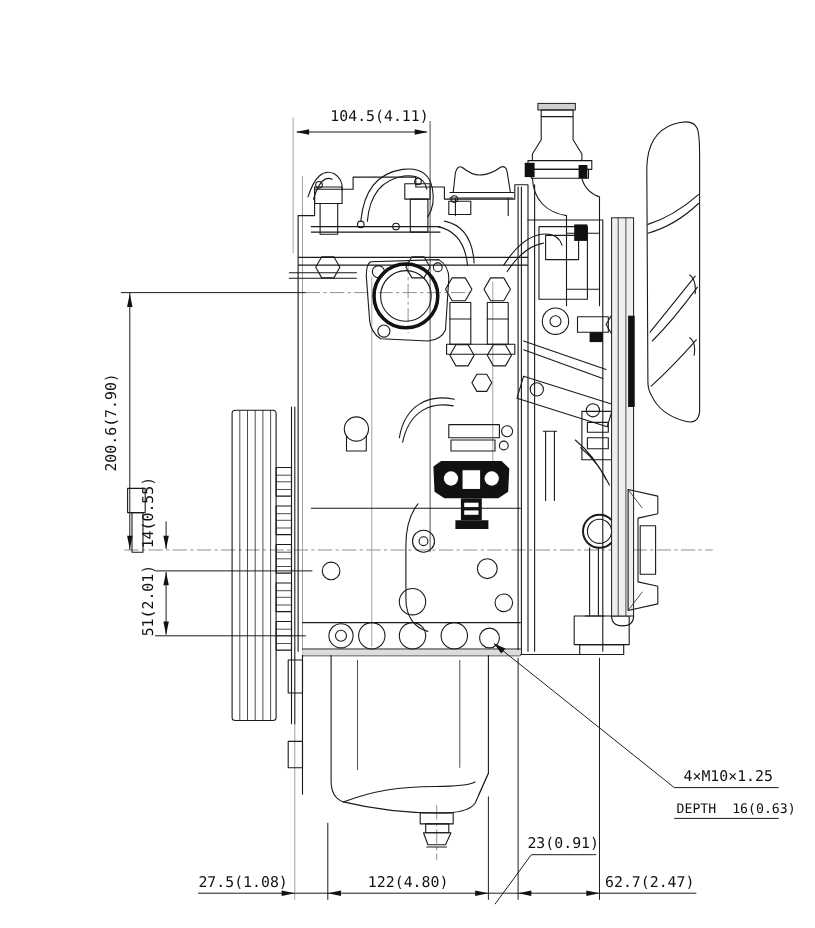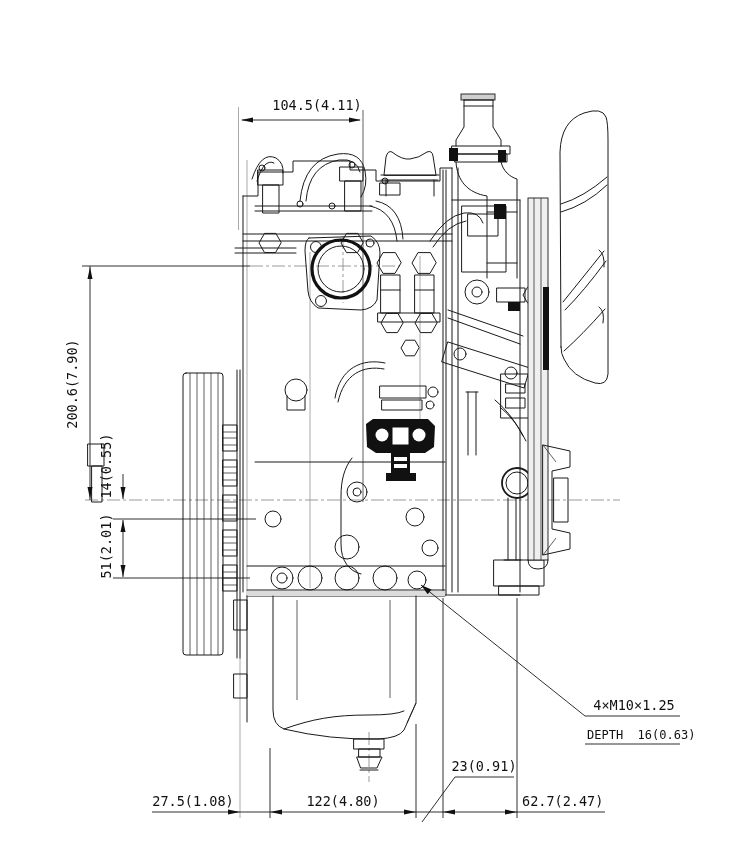--- a/index.html
+++ b/index.html
@@ -1,16 +1,16 @@
 <!DOCTYPE html>
 <html><head>
 <meta charset="utf-8">
 <style>
   html,body{margin:0;padding:0;background:#fff;}
-  .stage{position:relative;width:695px;height:844px;background:#fff;overflow:hidden;}
+  .stage{position:relative;width:695px;height:844px;background:#fff;overflow:hidden;margin-left:28px;}
   svg{display:block;}
   .ln{fill:none;stroke:#1a1a1a;stroke-width:1;stroke-linecap:round;stroke-linejoin:round;}
   .ln2{fill:none;stroke:#1a1a1a;stroke-width:1.8;}
   .bold{fill:none;stroke:#111;stroke-width:3.2;}
   .thin{fill:none;stroke:#1a1a1a;stroke-width:0.7;}
   .ghost{fill:none;stroke:#a0a0a0;stroke-width:0.9;}
   .cl{fill:none;stroke:#8f8f8f;stroke-width:0.9;stroke-dasharray:13 3 3 3;}
   .dim{fill:none;stroke:#1a1a1a;stroke-width:0.9;}
   .ah{fill:#111;stroke:none;}
   .fillb{fill:#111;stroke:none;}

